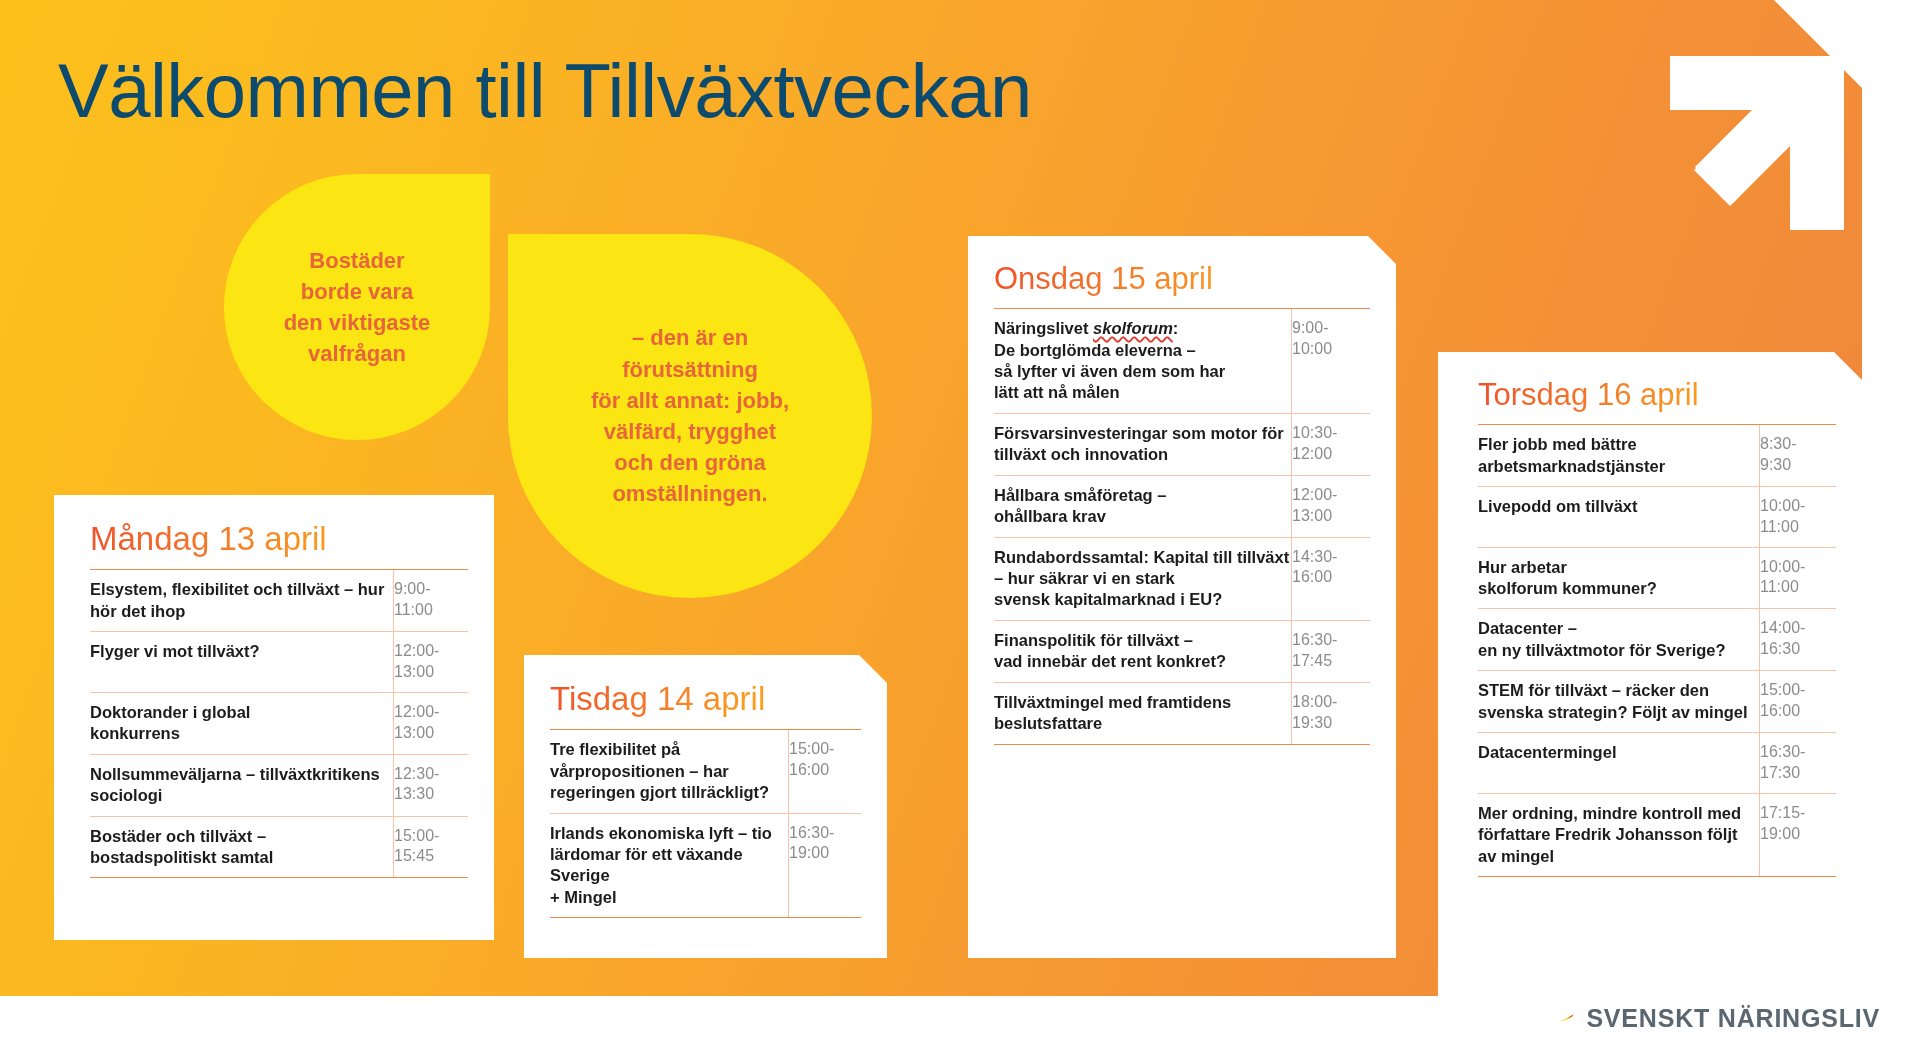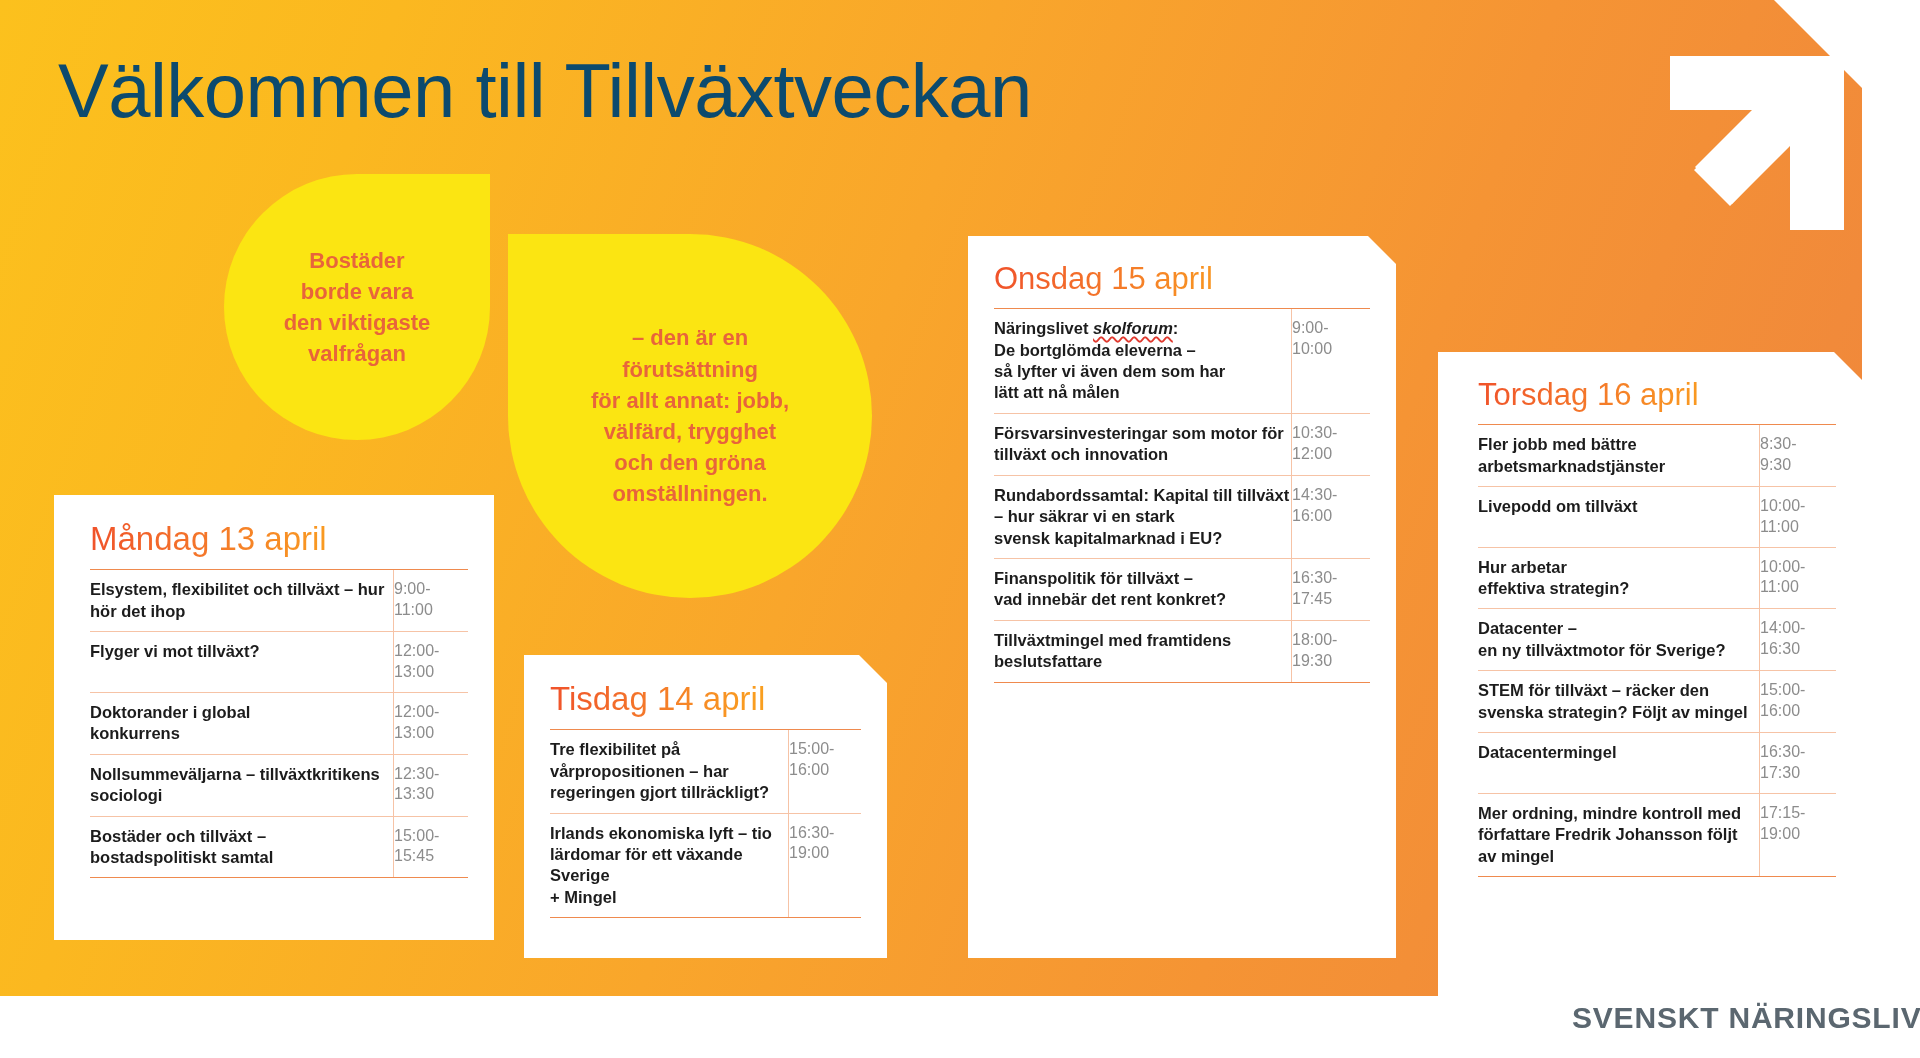--- a/index.html
+++ b/index.html
@@ -153,21 +153,21 @@
   
   .logo{
     position:absolute;
     left:1560px;top:992px;
     width:320px;height:52px;
     display:flex;
     align-items:center;
     gap:12px;
   }
   .logo-text{
-    font-size:30px;
+    font-size:25px;
     font-weight:700;
     color:#5b6770;
     letter-spacing:0.8px;
     white-space:nowrap;
   }
 </style>
 </head>
 <body>
 
 <div id="poster">
@@ -261,20 +261,26 @@
 lätt att nå målen</td>
             <td class="s-time">9:00-
 10:00</td>
           </tr>
           <tr>
             <td class="s-title" style="white-space: pre-line;">Försvarsinvesteringar som motor för tillväxt och innovation</td>
             <td class="s-time">10:30-
 12:00</td>
           </tr>
           <tr>
+            <td class="s-title" style="white-space: pre-line;">Hållbara småföretag –
+ohållbara krav</td>
+            <td class="s-time">12:00-
+13:00</td>
+          </tr>
+          <tr>
             <td class="s-title" style="white-space: pre-line;">Rundabordssamtal: Kapital till tillväxt – hur säkrar vi en stark
 svensk kapitalmarknad i EU?</td>
             <td class="s-time">14:30-
 16:00</td>
           </tr>
           <tr>
             <td class="s-title" style="white-space: pre-line;">Finanspolitik för tillväxt –
 vad innebär det rent konkret?</td>
             <td class="s-time">16:30-
 17:45</td>
@@ -297,21 +303,21 @@
             <td class="s-time">8:30-
 9:30</td>
           </tr>
           <tr>
             <td class="s-title" style="white-space: pre-line;">Livepodd om tillväxt</td>
             <td class="s-time">10:00-
 11:00</td>
           </tr>
           <tr>
             <td class="s-title" style="white-space: pre-line;">Hur arbetar
-effektiva strategin?</td>
+skolforum kommuner?</td>
             <td class="s-time">10:00-
 11:00</td>
           </tr>
           <tr>
             <td class="s-title" style="white-space: pre-line;">Datacenter –
 en ny tillväxtmotor för Sverige?</td>
             <td class="s-time">14:00-
 16:30</td>
           </tr>
           <tr>

